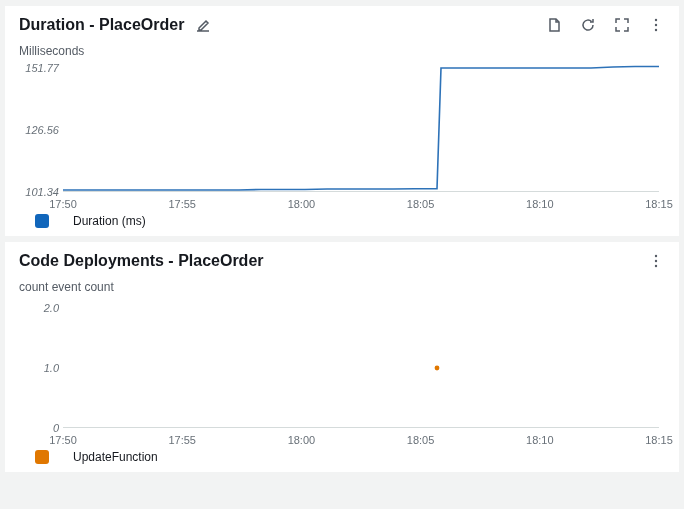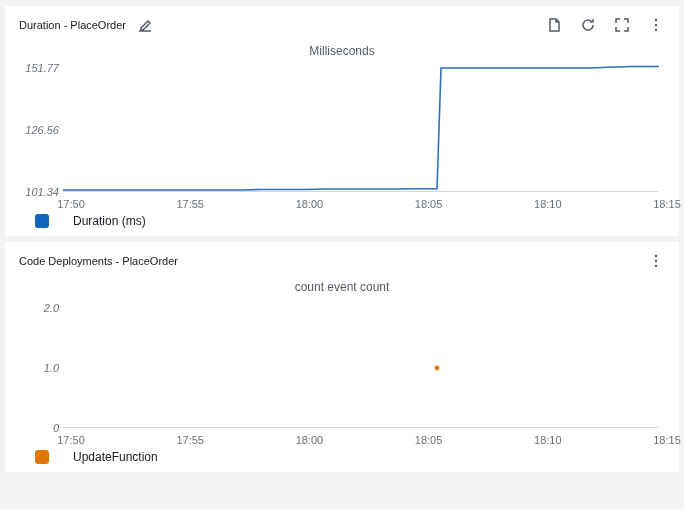--- a/index.html
+++ b/index.html
@@ -18,39 +18,38 @@
     margin-bottom: 6px;
   }
   .panel-header {
     display: flex;
     align-items: center;
     justify-content: space-between;
     margin-bottom: 10px;
   }
   .title-row { display: flex; align-items: center; gap: 10px; }
   .panel-title {
-    font-size: 11px;
-    font-weight: 400;
+    font-size: 16px;
+    font-weight: 700;
     color: #16191f;
   }
   .icon-btn {
     display: inline-flex;
     align-items: center;
     justify-content: center;
     width: 18px; height: 18px;
     color: #545b64;
     cursor: pointer;
   }
   .icon-btn svg { width: 16px; height: 16px; stroke: currentColor; fill: none; stroke-width: 1.5; }
   .header-icons { display: flex; align-items: center; gap: 16px; }
   .subtitle {
     font-size: 12px;
     color: #545b64;
     margin-bottom: 4px;
-    text-align: center;
   }
   .chart-wrap { position: relative; width: 640px; }
   .y-ticks {
     position: absolute;
     left: 0; top: 0;
     width: 44px;
     height: 130px;
     font-size: 11px;
     color: #687078;
   }
@@ -62,21 +61,21 @@
     border-bottom: 1px solid #d5dbdb;
   }
   .x-ticks {
     position: relative;
     margin-left: 44px;
     width: 596px;
     height: 20px;
     font-size: 11px;
     color: #687078;
   }
-  .x-tick { position: absolute; top: 4px; transform: translateX(-50%); margin-left: 8px; }
+  .x-tick { position: absolute; top: 4px; transform: translateX(-50%); }
   .legend {
     display: flex;
     align-items: center;
     gap: 24px;
     font-size: 12px;
     color: #16191f;
     margin-top: 2px;
     padding-left: 16px;
   }
   .swatch {

